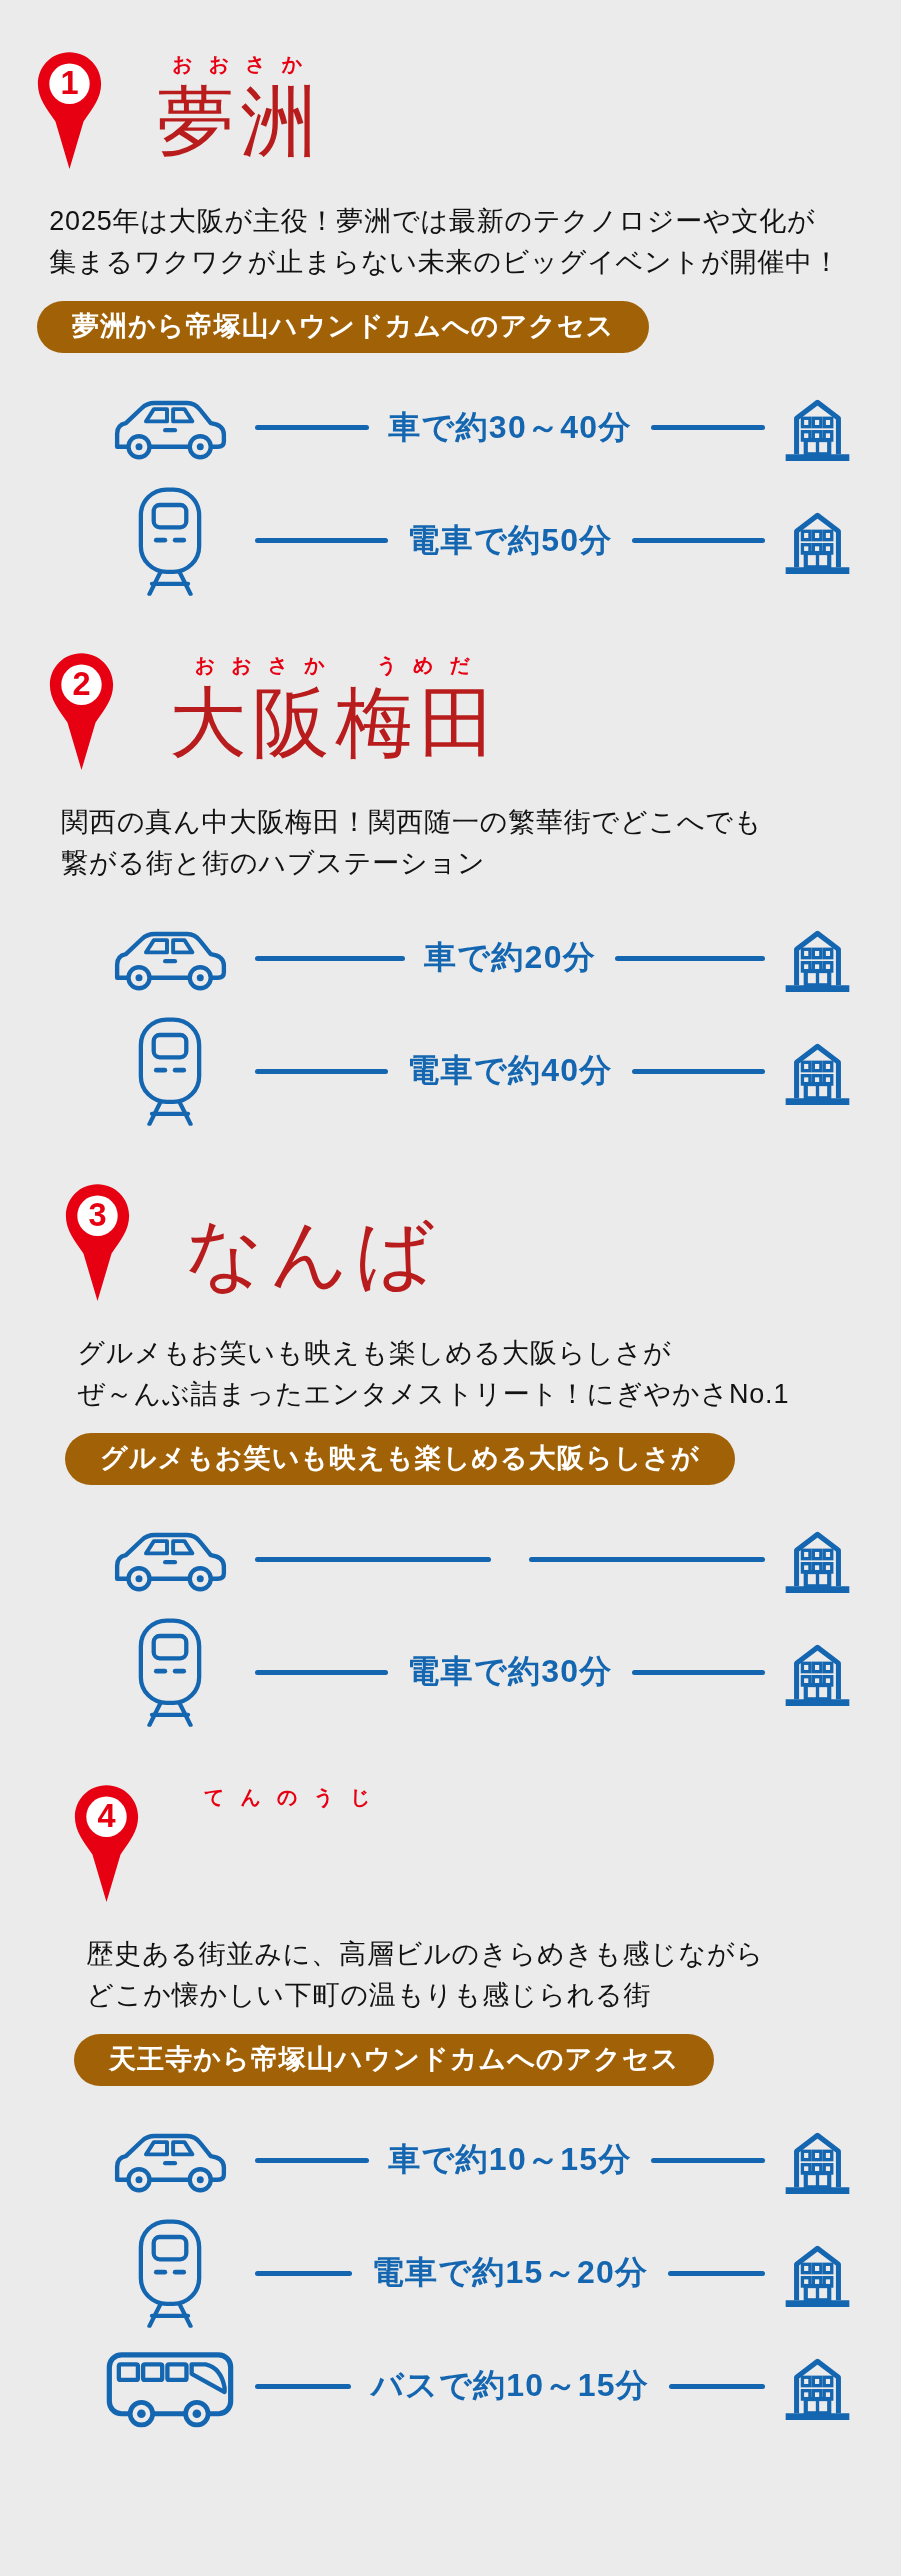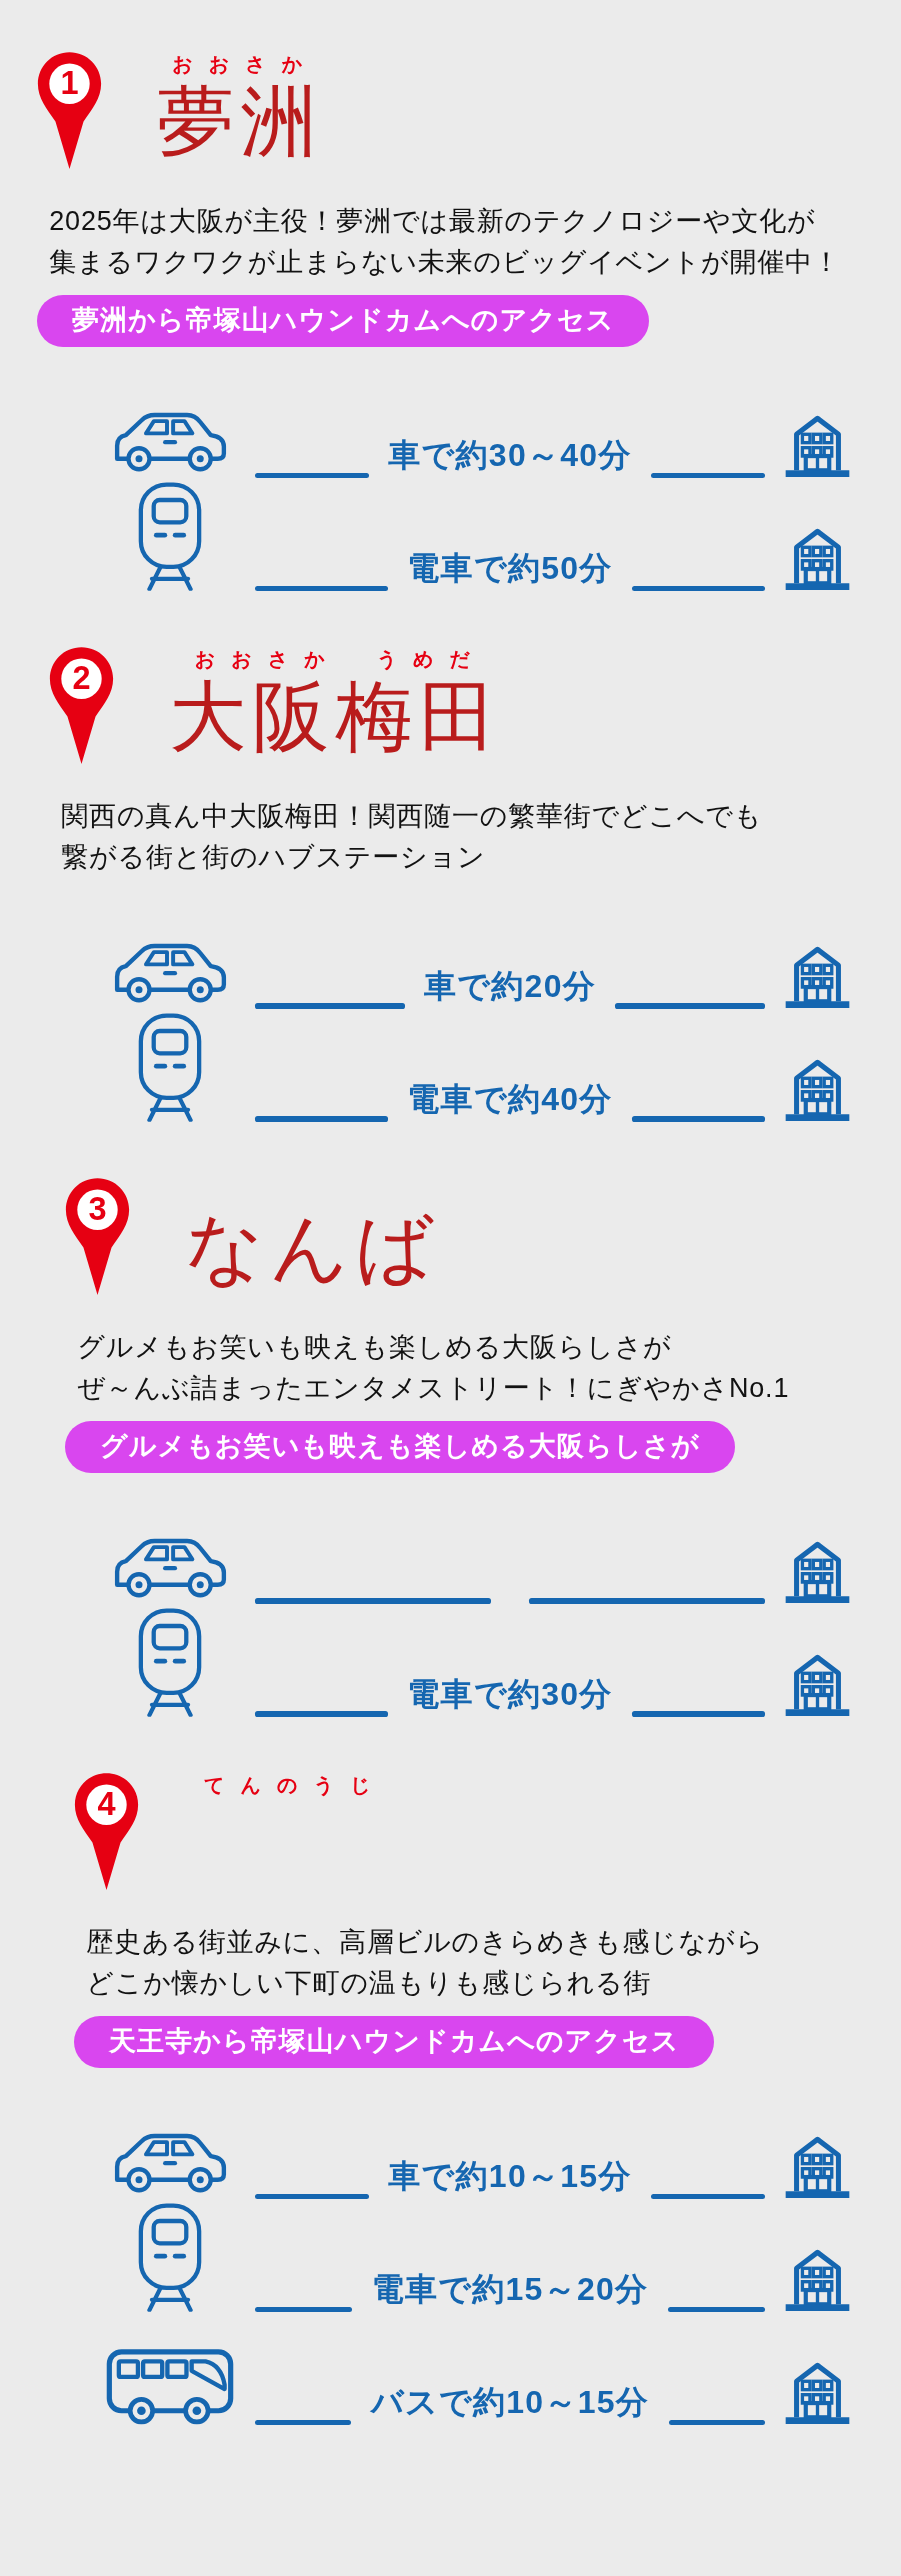--- a/index.html
+++ b/index.html
@@ -29,27 +29,27 @@
   .area-title{
     margin:3.5px 0 0;color:#b91c1c;font-size:77px;font-weight:normal;
     line-height:1.05;letter-spacing:0.08em;padding-left:0.08em;white-space:nowrap;
   }
   .desc{
     margin:30px 0 0 calc(var(--ind) + 12.3px);
     font-size:27px;line-height:41px;font-weight:normal;color:#121212;
     letter-spacing:0.03em;
   }
   .pill{
-    margin:12px 0 0 var(--ind);width:fit-content;
-    background:#d946ef;color:#ffffff;
+    margin:18px 0 0 var(--ind);width:fit-content;
+    background:#a16207;color:#ffffff;
     font-size:27px;font-weight:bold;letter-spacing:0.04em;line-height:1;
     padding:12.3px 35px 13.2px;border-radius:880px;white-space:nowrap;
   }
   .routes{margin-top:17.6px;}
-  .route{display:flex;align-items:flex-end;height:113px;padding:0 51px 0 104px;}
+  .route{display:flex;align-items:center;height:113px;padding:0 51px 0 104px;}
   .vehicle-wrap{flex:0 0 132px;display:flex;justify-content:center;align-items:center;color:#1566b0;}
   .car-svg{width:123px;height:77px;}
   .train-svg{width:72px;height:110px;}
   .bus-svg{width:130px;height:84px;}
   .building-svg{width:67px;height:69px;flex:0 0 auto;color:#1566b0;}
   .rline{flex:1;height:5.3px;background:#1566b0;margin:0 19.4px;border-radius:2.6px;}
   .time{color:#1566b0;font-size:32px;font-weight:bold;letter-spacing:0.04em;white-space:nowrap;}
   .symbols{position:absolute;width:0;height:0;overflow:hidden;}
 </style>
 </head>

